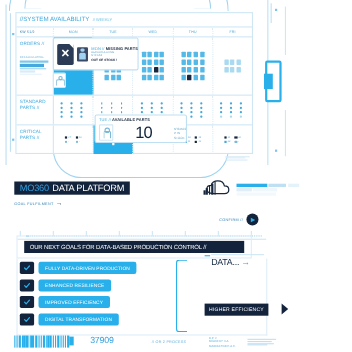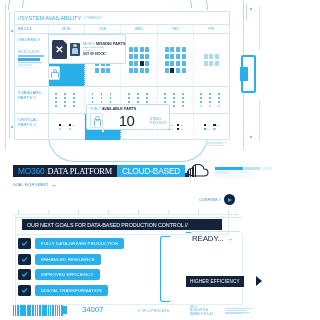--- a/index.html
+++ b/index.html
@@ -144,21 +144,21 @@
 
   
   .card-avail {
     position: absolute; left: 86px; top: 104px; width: 84px; height: 26px;
     background: #fff; border: 1px solid #bfe0f2; border-radius: 2px; z-index: 9;
     padding: 2px 3px;
   }
   .ca-hd { font-size: 3.6px; letter-spacing: .1px; white-space: nowrap; }
   .ca-hd .d { color: #3ba9e0; }
   .ca-hd .s { color: #17263d; font-weight: bold; }
-  .ca-body { display: flex; align-items: center; gap: 0; margin-top: 2px; justify-content: space-between; }
+  .ca-body { display: flex; align-items: center; gap: 20px; margin-top: 2px; }
   .ca-icon {
     width: 13px; height: 15px; border: 1px solid #cfe7f5; border-radius: 1px;
     display: flex; align-items: center; justify-content: center; flex: 0 0 auto;
   }
   .ca-num { font-size: 15px; color: #12263f; line-height: 14px; letter-spacing: -.8px; }
   .ca-sub { font-size: 2.8px; color: #6aa8c8; line-height: 4px; }
 
   .pt-foot { position: absolute; right: 2px; bottom: -8px; }
   .pt-foot .l { height: 1px; background: #d8ecf7; margin-bottom: .8px; }
 
@@ -171,21 +171,21 @@
   .scroll-thumb { position: absolute; left: -3px; top: 10px; width: 8px; height: 14px; background: #29b0ea; }
 
   
   .panel-bot { position: absolute; left: 0; top: 158px; width: 300px; height: 162px; }
 
   .mo-bar { position: absolute; left: 13px; top: 7px; height: 12px; display: flex; }
   .mo-dark {
     background: #13233c; display: flex; align-items: center; padding: 0 5px; gap: 3px;
   }
   .mo-brand { color: #2f9fe0; font-size: 8.4px; letter-spacing: -.2px; }
-  .mo-plat { color: #fff; font-size: 8.4px; letter-spacing: -.2px; font-family: Liberation Serif, serif; }
+  .mo-plat { color: #fff; font-size: 8.4px; letter-spacing: -.2px; }
   .mo-cloud {
     background: #29b0ea; color: #fff; font-size: 8.4px; letter-spacing: -.2px;
     display: flex; align-items: center; padding: 0 5px;
   }
   .cloud-ico { position: absolute; left: 185px; top: 5px; width: 30px; height: 15px; }
   .cl-bars { position: absolute; left: 0; bottom: 1px; display: flex; align-items: flex-end; gap: .8px; }
   .cl-bars i { display: block; width: 1.6px; background: #17263d; }
 
   .mo-meter { position: absolute; left: 215px; top: 9px; width: 60px; }
   .mo-meter .seg { height: 2.6px; margin-bottom: 1.4px; display: flex; gap: 1.4px; }
@@ -629,23 +629,20 @@
     </div>
   </div>
 
   <div class="panel-bot">
 
     <div class="mo-bar">
       <div class="mo-dark">
         <span class="mo-brand">MO360</span>
         <span class="mo-plat">DATA PLATFORM</span>
       </div>
-      <div class="mo-cloud">
-        <span>CLOUD-BASED</span>
-      </div>
     </div>
 
     <div class="cloud-ico">
       <svg viewBox="0 0 30 15" width="30" height="15">
         <path d="M10 13 Q3 13 3 9 Q3 5.5 7 5.5 Q8 1.5 13 1.5 Q18 1.5 19 6 Q23 6 23 9.5 Q23 13 19 13 Z" fill="none" stroke="#17263d" stroke-width="1.1"></path>
       </svg>
       <div class="cl-bars">
         <i style="height:4px"></i>
           <i style="height:6px"></i>
           <i style="height:8px"></i>
@@ -741,21 +738,21 @@
           <span>DIGITAL TRANSFORMATION</span>
         </span>
       </div>
     </div>
 
     <div class="brace"></div>
 
     <div class="ready-line"></div>
     <div class="ready-tick"></div>
     <div class="ready">
-      <span>READY...</span>
+      <span>DATA...</span>
       <span class="ar">→</span>
     </div>
 
     <div class="eff-banner">
       <span>HIGHER EFFICIENCY</span>
     </div>
     <div class="eff-arrow"></div>
 
     <div class="barcode">
       <i style="width:1.4px"></i>
@@ -776,21 +773,21 @@
         <i style="width:2px"></i>
       <i style="width:.8px"></i>
         <i style="width:1.4px"></i>
         <i style="width:2.4px"></i>
         <i style="width:.8px"></i>
       <i style="width:1.4px"></i>
         <i style="width:.8px"></i>
         <i style="width:2px"></i>
     </div>
     <div class="bc-sq"></div>
-    <div class="bc-num">34007</div>
+    <div class="bc-num">37909</div>
     <div class="foot-proc">// OR 2 PROCESS</div>
     <div class="foot-id">
       <div>R.P. //</div>
       <div>MO360 BY H.A.</div>
       <div>MAXFACTOR K.A.K.</div>
     </div>
     <div class="foot-micro">
       <i style="width:26px"></i>
         <i style="width:22px"></i>
         <i style="width:24px"></i>

